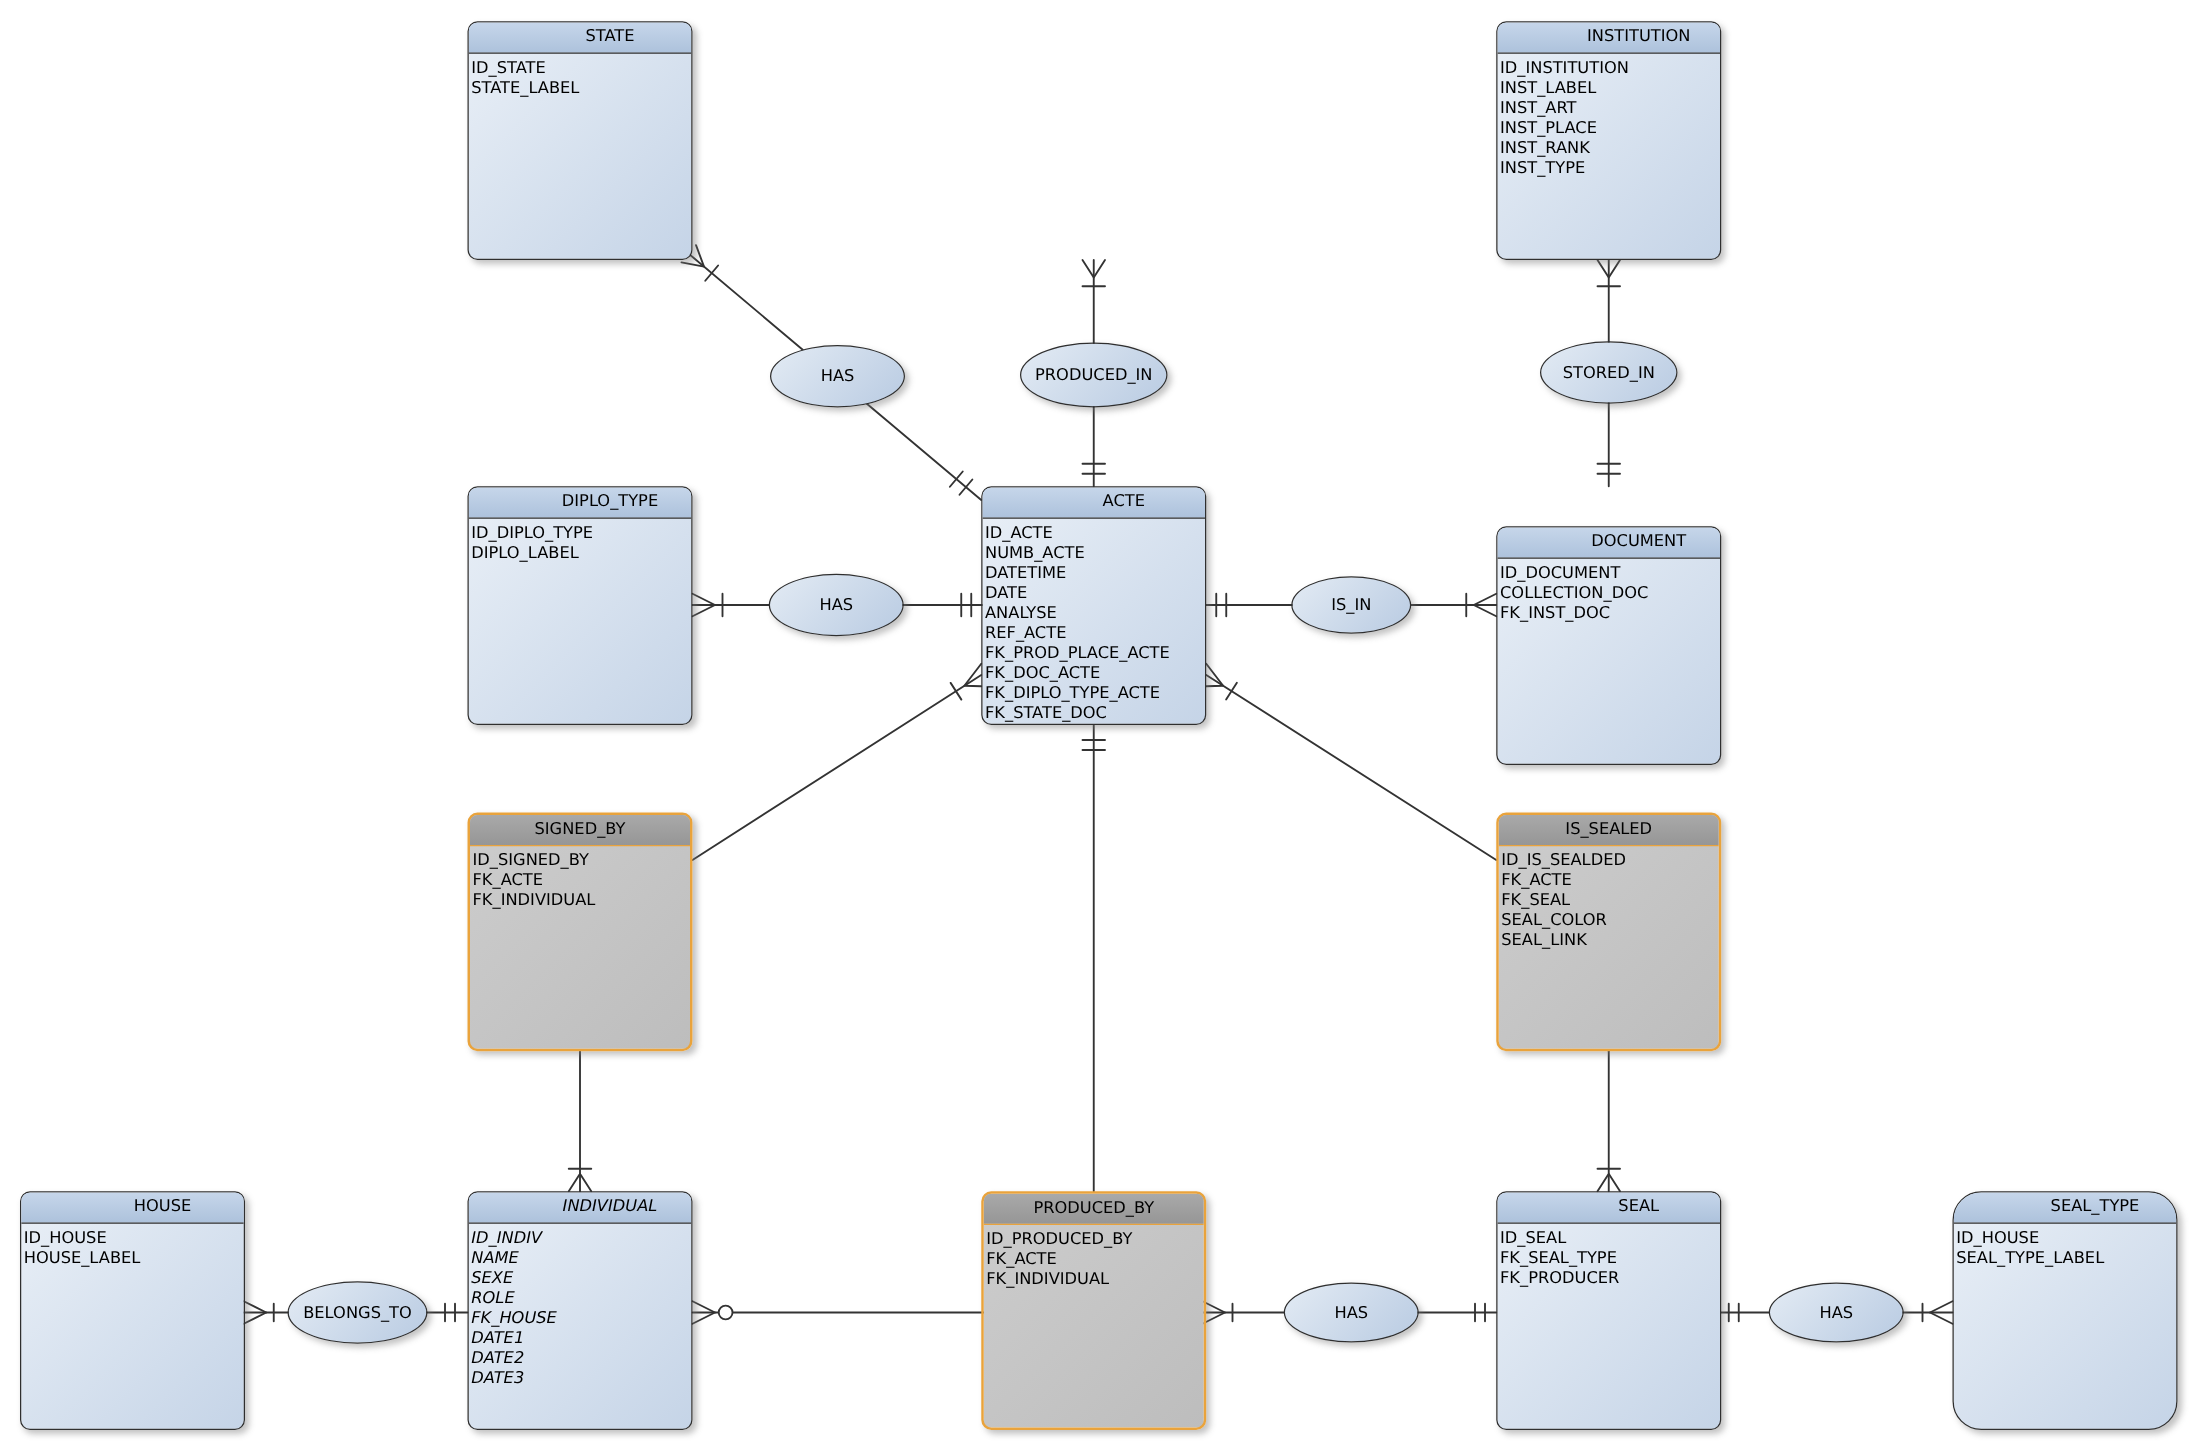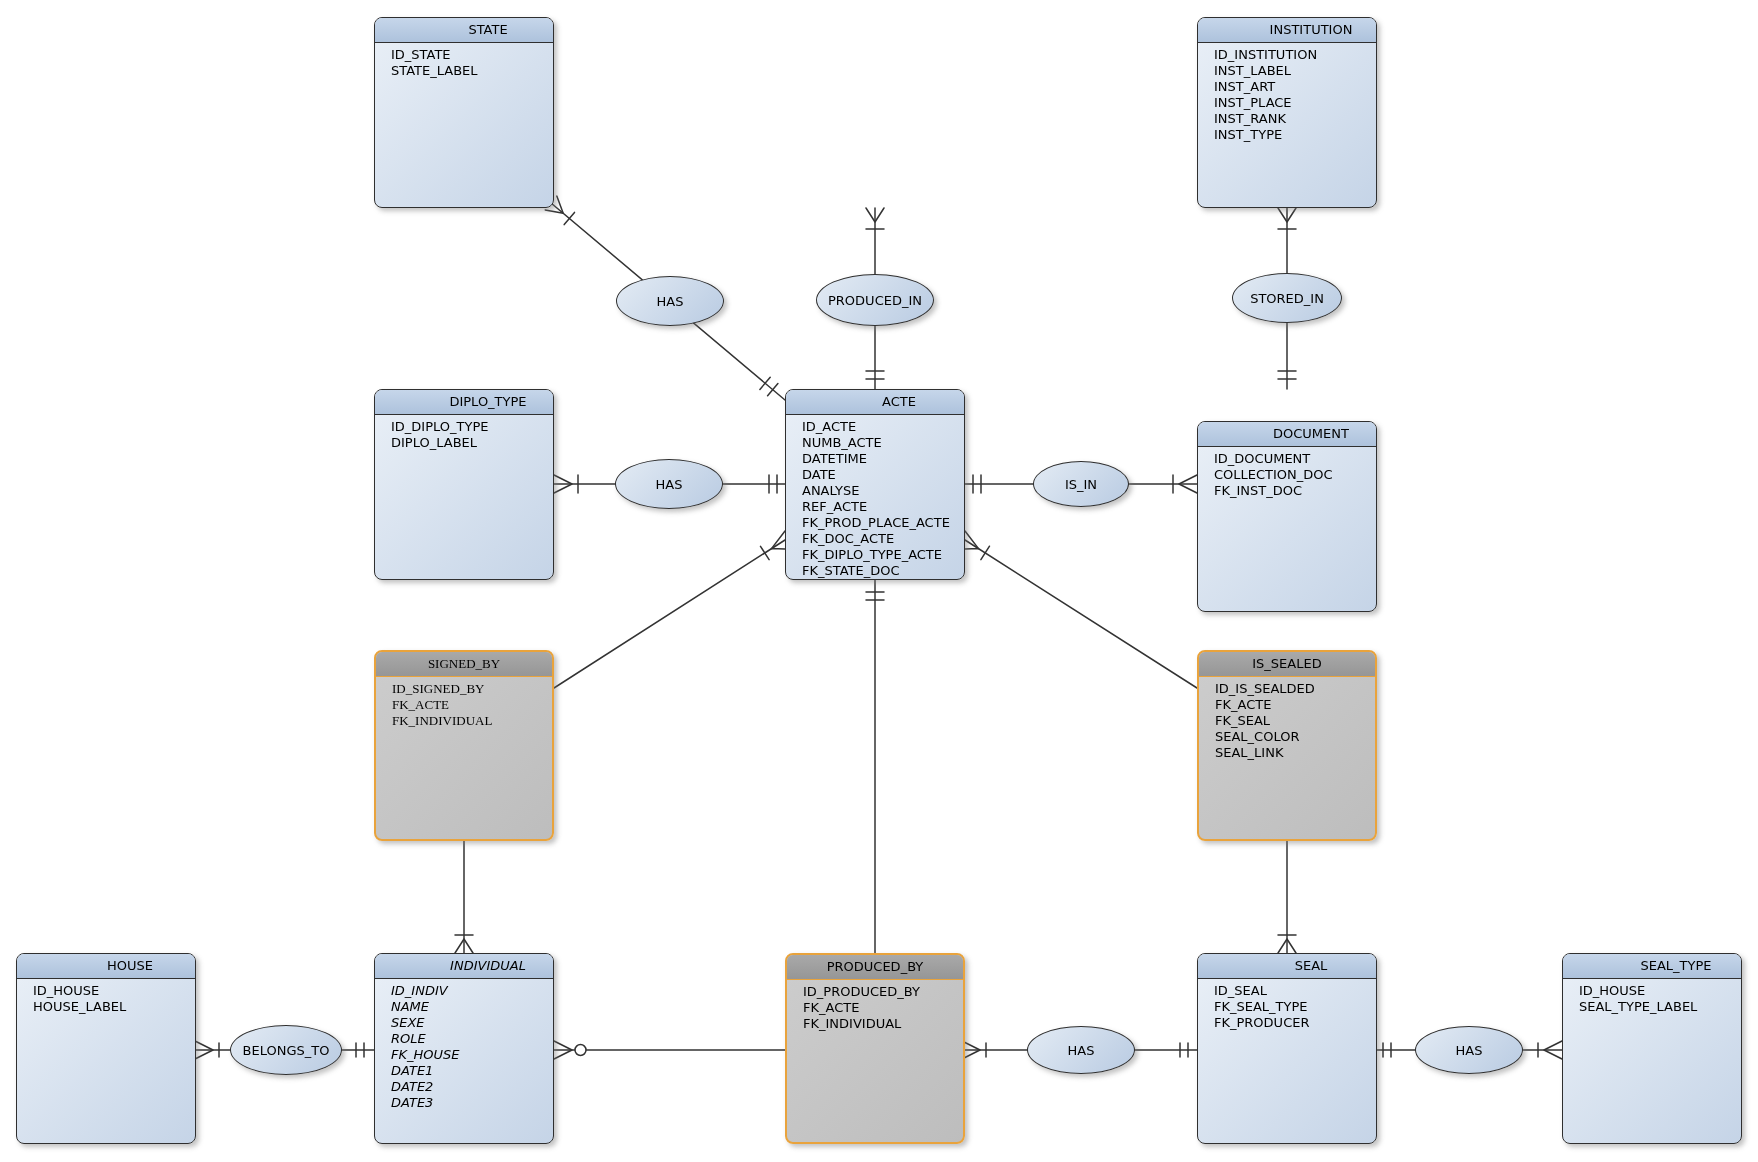--- a/index.html
+++ b/index.html
@@ -30,21 +30,21 @@
   }
   .blue .entity-title{
     background:linear-gradient(180deg,#c6d6ea 0%,#adc2dc 100%);
     border-bottom:1.5px solid #2f2f2f;
     padding-left:48px;
   }
   .gray .entity-title{
     background:linear-gradient(180deg,#a9a9a9 0%,#969696 100%);
     border-bottom:1.5px solid #e9a33c;
   }
-  .entity-body{padding:4px 16px;font-size:13px;line-height:16px;color:#000;}
+  .entity-body{padding:4px 2px;font-size:13px;line-height:16px;color:#000;}
   .field{white-space:nowrap;}
 
   .oval{
     position:absolute;z-index:2;box-sizing:border-box;
     border:1.5px solid #2f2f2f;border-radius:50%;
     display:flex;align-items:center;justify-content:center;
     font-size:13px;color:#000;text-align:center;
     background:linear-gradient(135deg,#e3ebf4 0%,#b9cbe2 100%);
     box-shadow:3px 3px 5px rgba(120,120,120,0.45);
   }
@@ -189,21 +189,21 @@
       </div>
     </div>
     <div class="entity blue" style="left: 1197px; top: 389px; margin-top: 32px;">
       <div class="entity-title">DOCUMENT</div>
       <div class="entity-body">
         <div class="field">ID_DOCUMENT</div>
         <div class="field">COLLECTION_DOC</div>
         <div class="field">FK_INST_DOC</div>
       </div>
     </div>
-    <div class="entity gray" style="left: 374px; top: 650px; font-family: Liberation Serif, serif;">
+    <div class="entity gray" style="left: 374px; top: 650px;">
       <div class="entity-title">SIGNED_BY</div>
       <div class="entity-body">
         <div class="field">ID_SIGNED_BY</div>
         <div class="field">FK_ACTE</div>
         <div class="field">FK_INDIVIDUAL</div>
       </div>
     </div>
     <div class="entity gray" style="left: 1197px; top: 650px;">
       <div class="entity-title">IS_SEALED</div>
       <div class="entity-body">
@@ -243,21 +243,21 @@
       </div>
     </div>
     <div class="entity blue" style="left: 1197px; top: 953px;">
       <div class="entity-title">SEAL</div>
       <div class="entity-body">
         <div class="field">ID_SEAL</div>
         <div class="field">FK_SEAL_TYPE</div>
         <div class="field">FK_PRODUCER</div>
       </div>
     </div>
-    <div class="entity blue" style="left: 1562px; top: 953px;">
+    <div class="entity blue" style="left: 1562px; top: 953px; border-radius: 23px;">
       <div class="entity-title">SEAL_TYPE</div>
       <div class="entity-body">
         <div class="field">ID_HOUSE</div>
         <div class="field">SEAL_TYPE_LABEL</div>
       </div>
     </div>
     <div class="oval" style="left: 616px; top: 276px; width: 108px; height: 50px;">
       <span class="oval-label">HAS</span>
     </div>
     <div class="oval" style="left: 816px; top: 274px; width: 118px; height: 52px;">

